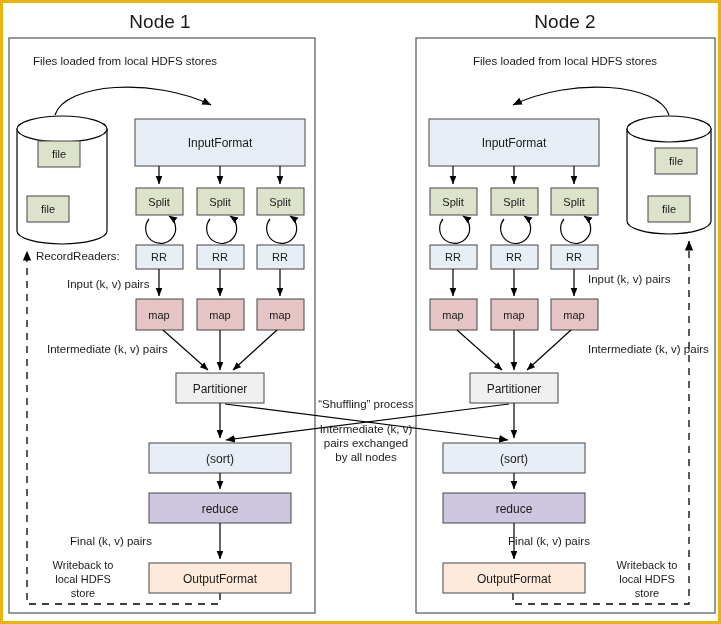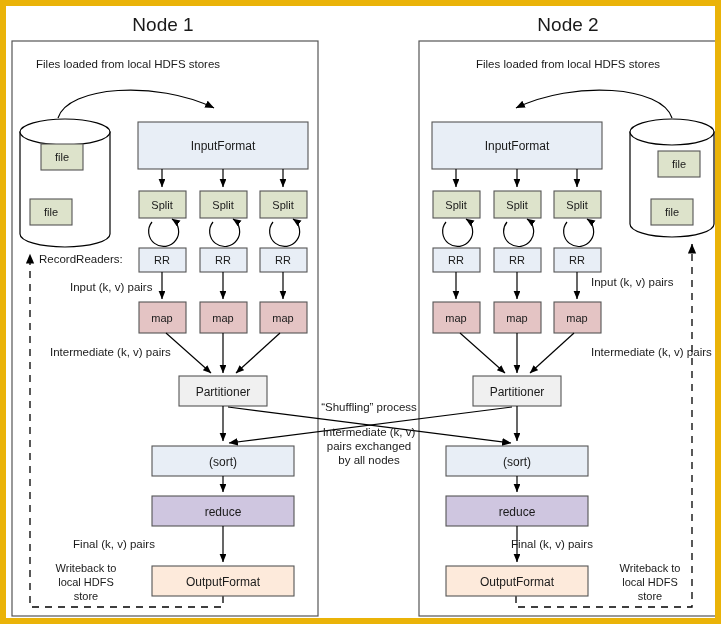--- a/index.html
+++ b/index.html
@@ -1,18 +1,18 @@
 <!DOCTYPE html>
 <html><head>
 <meta charset="utf-8">
 <style>
   html,body{margin:0;padding:0;background:#ffffff;}
   body{font-family:"Liberation Sans","DejaVu Sans",sans-serif;}
   #stage{position:relative;width:721px;height:624px;background:#ffffff;
-         border:6px solid #eab308;box-sizing:border-box;overflow:hidden;}
+         border:3px solid #eab308;box-sizing:border-box;overflow:hidden;}
   svg{display:block;}
   text{font-family:"Liberation Sans","DejaVu Sans",sans-serif;fill:#1a1a1a;}
   .node-title{font-size:19px;}
   .lbl{font-size:11.5px;}
   .boxtxt{font-size:12px;}
   .smalltxt{font-size:11px;}
   .panel{fill:#ffffff;stroke:#555555;stroke-width:1.2;}
   .shp{stroke:#555555;stroke-width:1.1;}
   .cyl{fill:#ffffff;stroke:#000000;stroke-width:1.2;}
   .ln{stroke:#000000;stroke-width:1.2;fill:none;}

